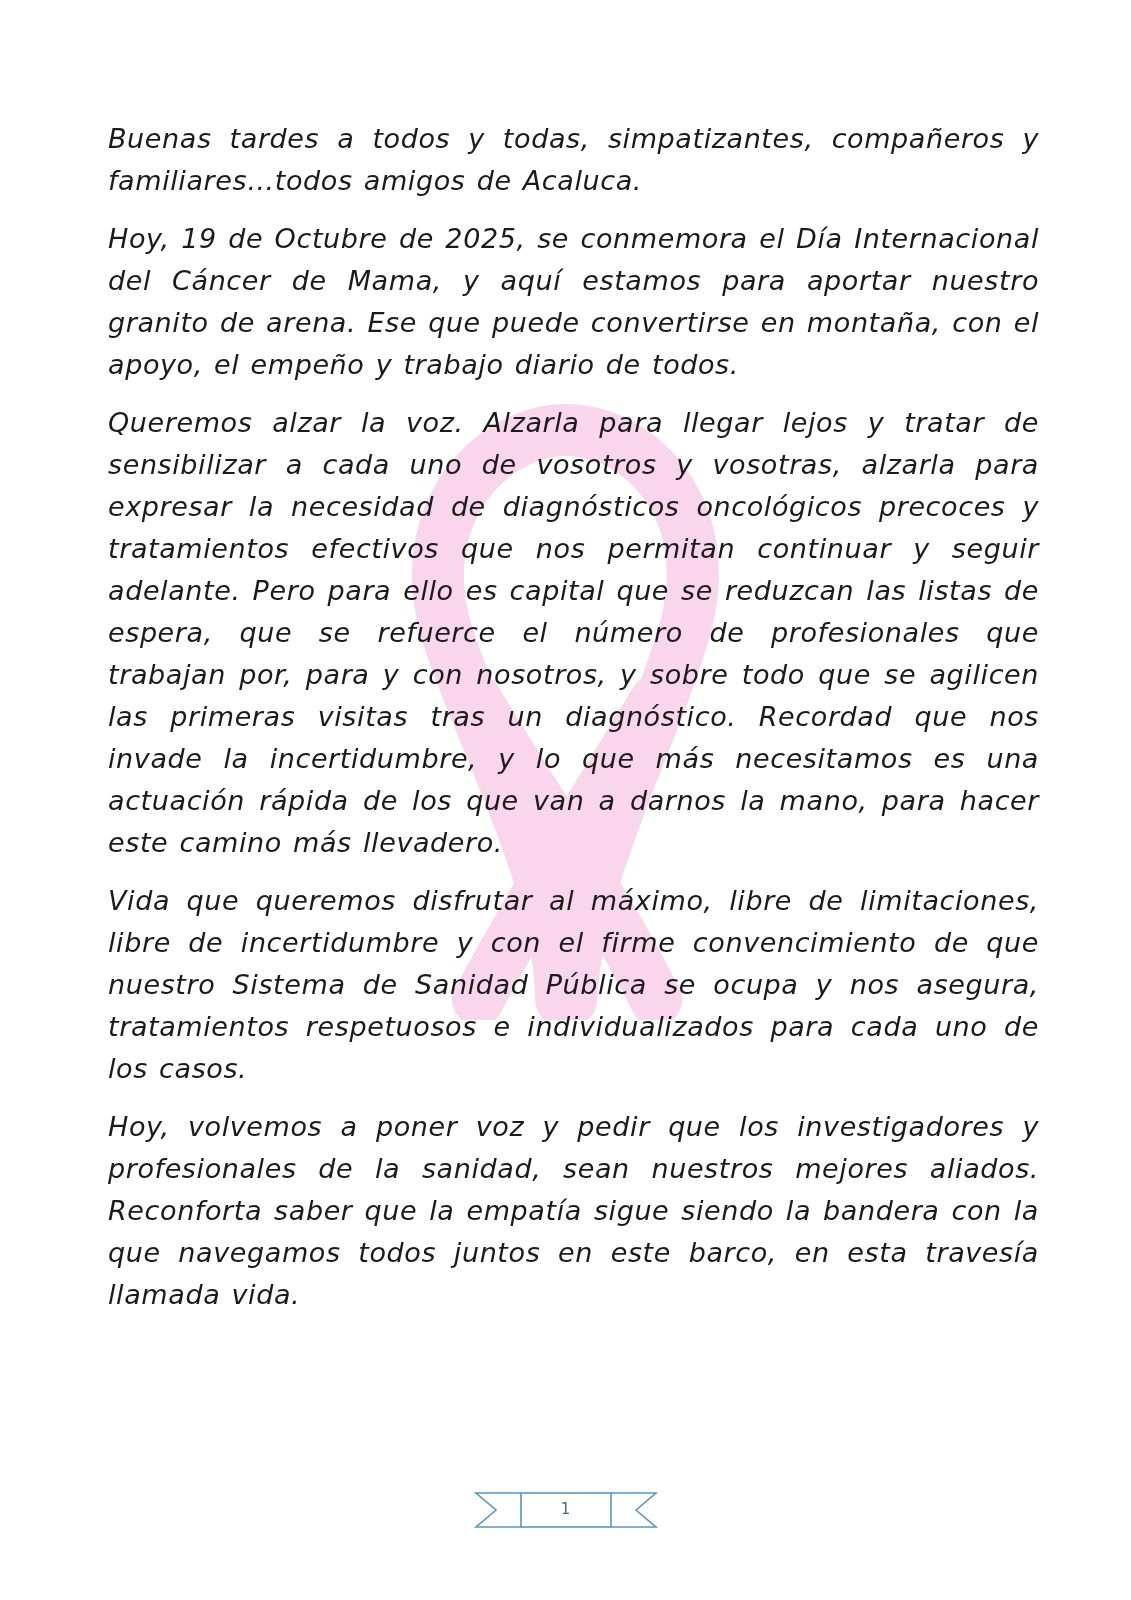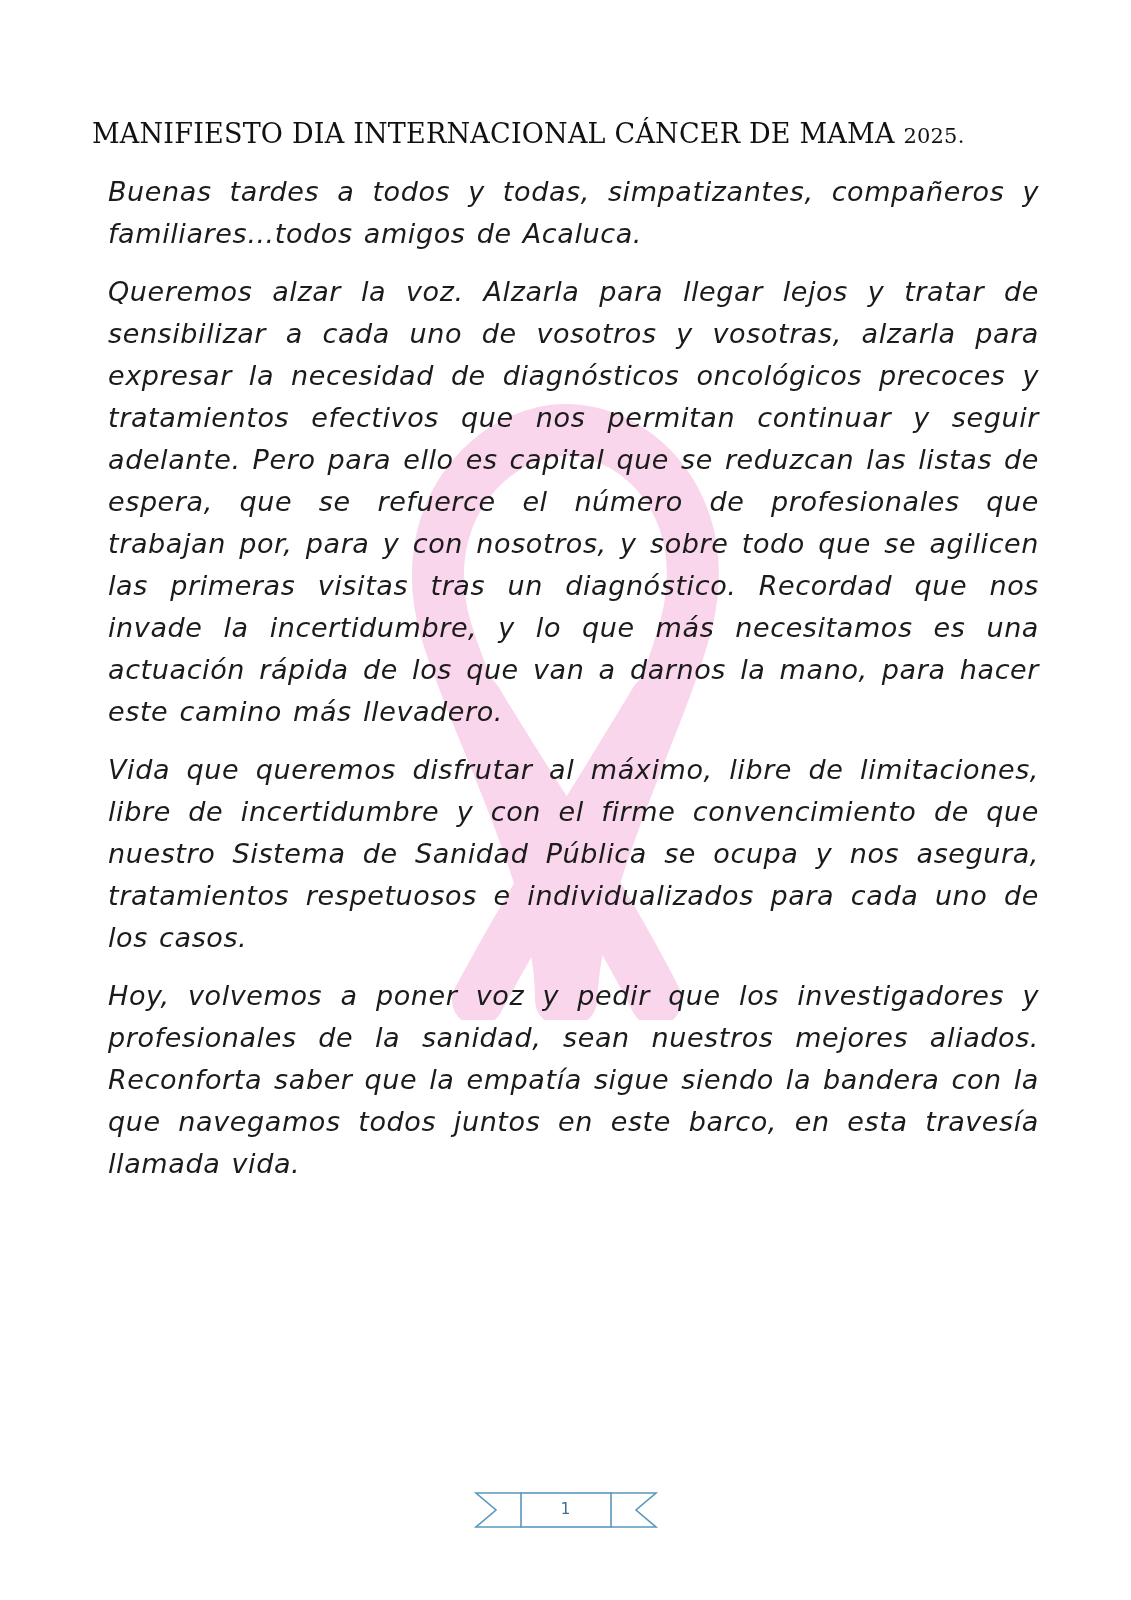--- a/index.html
+++ b/index.html
@@ -103,26 +103,23 @@
       </g>
       <g fill="none" stroke="#f9d6ec" stroke-width="52" stroke-linecap="round">
         <path d="M120 300 C 180 400, 250 500, 300 600"></path>
         <path d="M300 300 C 240 400, 175 500, 122 600"></path>
       </g>
     </svg>
   </div>
 
   <div class="content">
 
-    <h1 class="doc-title">
-      <span>MANIFIESTO DIA INTERNACIONAL CÁNCER DE MAMA</span>
-      <span class="year">2025.</span>
-    </h1>
 
     <p class="para">Buenas tardes a todos y todas, simpatizantes, compañeros y familiares…todos amigos de Acaluca.</p>
+    <p class="para">Hoy, 19 de Octubre de 2025, se conmemora el Día Internacional del Cáncer de Mama, y aquí estamos para aportar nuestro granito de arena. Ese que puede convertirse en montaña, con el apoyo, el empeño y trabajo diario de todos.</p>
     <p class="para">Queremos alzar la voz. Alzarla para llegar lejos y tratar de sensibilizar a cada uno de vosotros y vosotras, alzarla para expresar la necesidad de diagnósticos oncológicos precoces y tratamientos efectivos que nos permitan continuar y seguir adelante. Pero para ello es capital que se reduzcan las listas de espera, que se refuerce el número de profesionales que trabajan por, para y con nosotros, y sobre todo que se agilicen las primeras visitas tras un diagnóstico. Recordad que nos invade la incertidumbre, y lo que más necesitamos es una actuación rápida de los que van a darnos la mano, para hacer este camino más llevadero.</p>
     <p class="para">Vida que queremos disfrutar al máximo, libre de limitaciones, libre de incertidumbre y con el firme convencimiento de que nuestro Sistema de Sanidad Pública se ocupa y nos asegura, tratamientos respetuosos e individualizados para cada uno de los casos.</p>
     <p class="para">Hoy, volvemos a poner voz y pedir que los investigadores y profesionales de la sanidad, sean nuestros mejores aliados. Reconforta saber que la empatía sigue siendo la bandera con la que navegamos todos juntos en este barco, en esta travesía llamada vida.</p>
 
   </div>
 
   <div class="footer-banner">
     <div class="banner-wrap">
       <svg width="200" height="58" viewBox="0 0 200 58" xmlns="http://www.w3.org/2000/svg">
         <g fill="none" stroke="#5b96bd" stroke-width="1.6">

